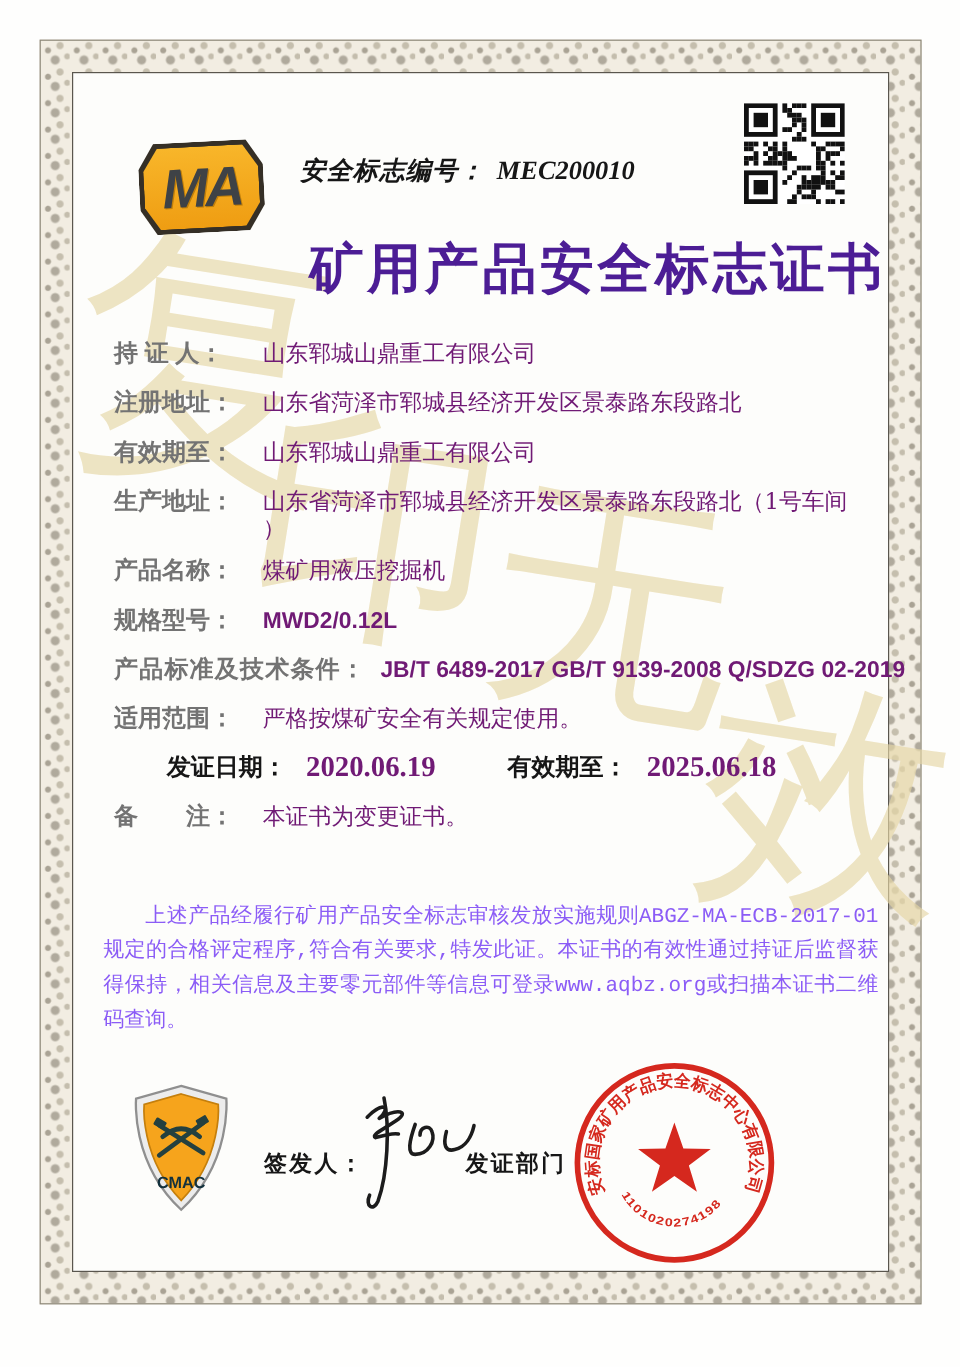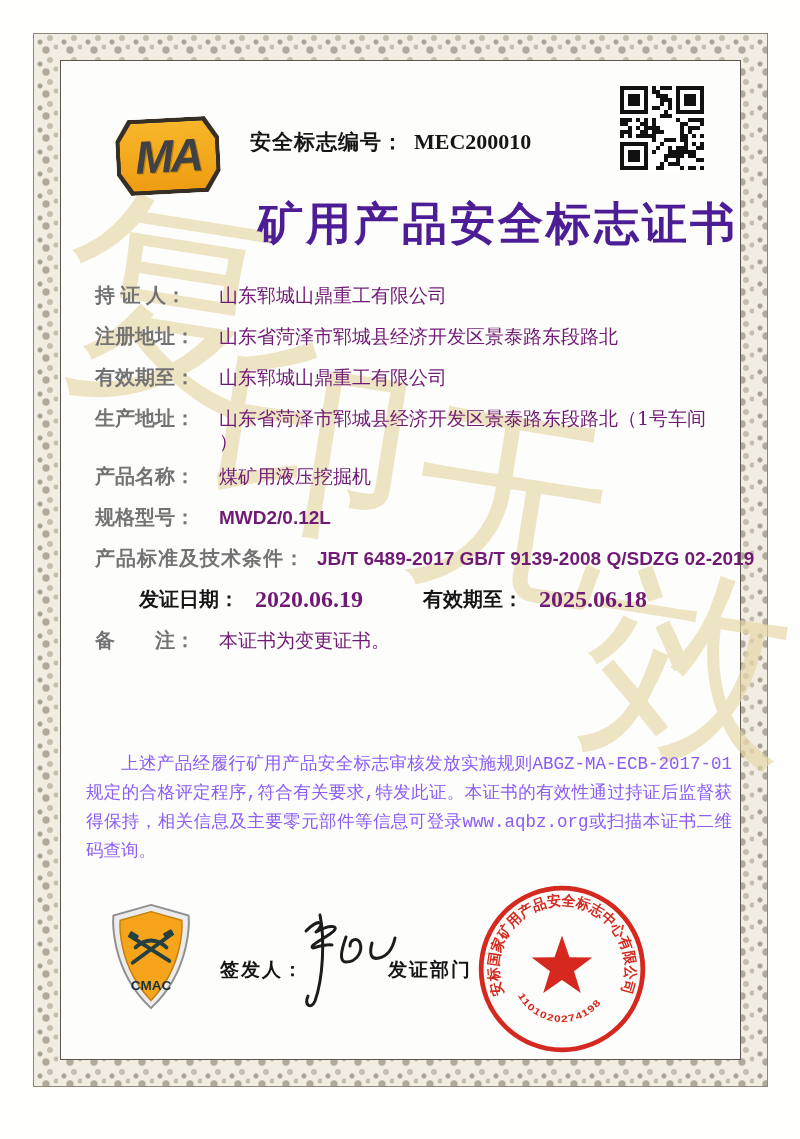--- a/index.html
+++ b/index.html
@@ -28,21 +28,21 @@
   
   .ma-badge-outer{position:absolute;left:54px;top:56px;width:104px;height:76px;
      background:#352f26;transform:rotate(-3deg);
      clip-path:polygon(13% 0%,87% 0%,100% 28%,100% 72%,87% 100%,13% 100%,0% 72%,0% 28%);
      display:flex;align-items:center;justify-content:center;}
   .ma-badge{width:96px;height:68px;background:linear-gradient(180deg,#f8b62a,#ef9d12);
      clip-path:polygon(13% 0%,87% 0%,100% 28%,100% 72%,87% 100%,13% 100%,0% 72%,0% 28%);
      display:flex;align-items:center;justify-content:center;}
   .ma-badge b{font-family:"Liberation Sans", sans-serif;font-style:italic;font-weight:900;
      font-size:46px;color:#3e4246;letter-spacing:-3px;text-shadow:1px 1px 0 #c07f0a;}
-  .cert-line{position:absolute;left:188px;top:66px;width:330px;white-space:nowrap;}
+  .cert-line{position:absolute;left:188px;top:66px;width:330px;white-space:nowrap;font-style:italic;}
   .cert-line .lbl{font-size:21px;font-weight:bold;letter-spacing:1px;}
   .cert-line .num{font-family:"Liberation Serif", serif;font-size:22px;font-weight:bold;margin-left:10px;}
   .qr{position:absolute;left:558px;top:24px;width:84px;height:84px;}
   .title{position:absolute;left:0;right:0;top:132px;text-align:right;
      font-family:"Liberation Serif", serif;font-weight:900;font-size:45px;color:#4c1d95;letter-spacing:3px;}
   
   .fields{position:absolute;left:33px;top:222px;right:6px;}
   .row{display:flex;margin-bottom:18px;line-height:23px;}
   .row .lbl{flex:none;width:124px;font-weight:bold;font-size:20px;color:#737373;}
   .row.wide .lbl{width:auto;margin-right:12px;letter-spacing:1px;}
@@ -250,20 +250,24 @@
       </div>
       <div class="row">
         <span class="lbl">规格型号：</span>
         <span class="val latin">MWD2/0.12L</span>
       </div>
       <div class="row wide">
         <span class="lbl">产品标准及技术条件：</span>
         <span class="val latin">JB/T 6489-2017 GB/T 9139-2008 Q/SDZG 02-2019</span>
       </div>
       <div class="row">
+        <span class="lbl">适用范围：</span>
+        <span class="val">严格按煤矿安全有关规定使用。</span>
+      </div>
+      <div class="row">
         <span class="pair">
           <span class="lbl2">发证日期：</span>
           <span class="val num">2020.06.19</span>
         </span>
         <span class="pair">
           <span class="lbl2">有效期至：</span>
           <span class="val num">2025.06.18</span>
         </span>
       </div>
       <div class="row">

